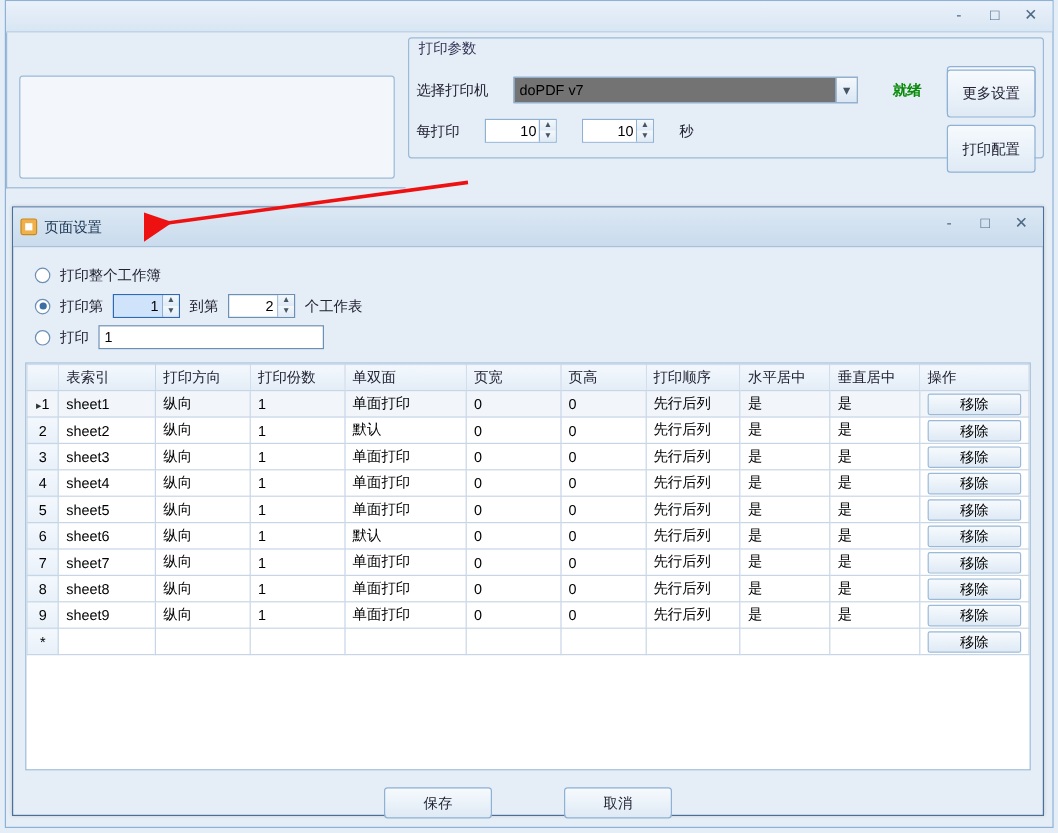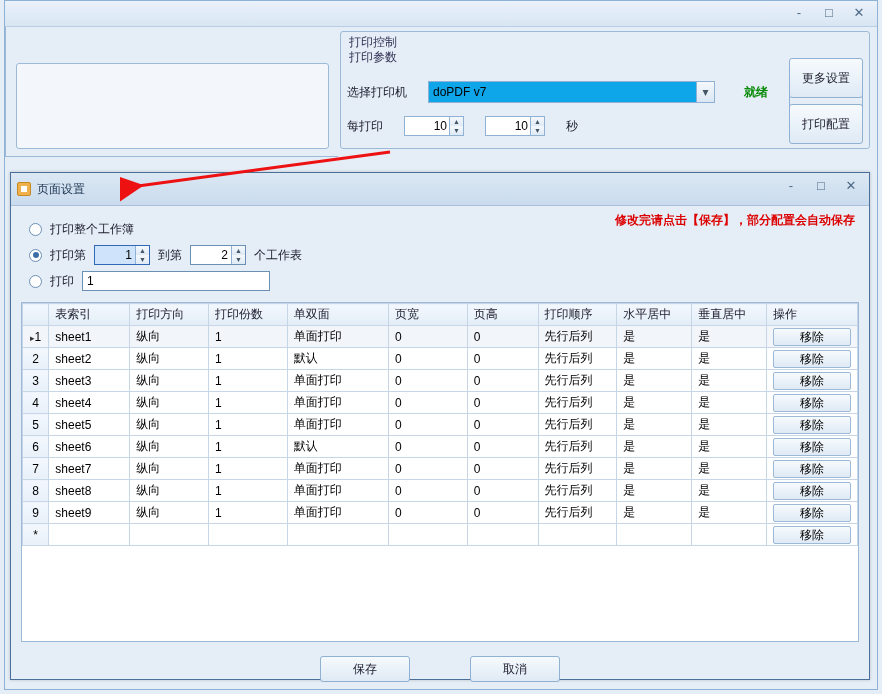--- a/index.html
+++ b/index.html
@@ -9,21 +9,21 @@
   .outer-shell { position: absolute; left: 4px; top: 0; right: 4px; height: 690px; border: 1px solid #8db2d6; background: #e5eef7; }
   .outer-bar   { height: 26px; background: linear-gradient(#eaf1fa,#d8e6f3); border-bottom: 1px solid #b9cee3; position: relative; }
   .win-ctrls   { position: absolute; right: 8px; top: 3px; display: flex; gap: 10px; }
   .win-btn     { width: 20px; height: 16px; display:flex; align-items:center; justify-content:center; color:#4e6a86; cursor:pointer; font-size:13px; }
 
   .top-group   { position:absolute; left:335px; top:30px; width:530px; border:1px solid #9cbad8; border-radius:3px; padding:4px 6px 8px 6px; background:#e5eef7;}
   .grp-title   { font-size:12px; color:#335; position:relative; top:-2px; padding:0 2px; }
   .sub-group   { border:0; margin-top:-2px;}
   .row         { display:flex; align-items:center; gap:21px; margin:4px 0; }
   .lbl         { color:#223; }
-  .combo       { flex:1; display:flex; align-items:center; border:1px solid #8fb1d4; background:#0ea5e9; height:22px; padding:0 0 0 4px; }
+  .combo       { flex:1; display:flex; align-items:center; border:1px solid #8fb1d4; background:#737373; height:22px; padding:0 0 0 4px; }
   .combo-arrow { width:18px; height:100%; border-left:1px solid #8fb1d4; background:linear-gradient(#f4f8fc,#dae7f4); display:flex;align-items:center;justify-content:center; color:#456; }
   .status-ok   { color:#0a8a0a; font-weight:bold; margin-left:8px;}
   .btn         { border:1px solid #8fb1d4; background:linear-gradient(#f6fafd,#dfeaf5); height:40px; padding:0 12px; border-radius:3px; cursor:pointer; display:inline-flex;align-items:center; justify-content:center; color:#223;}
   .spin        { display:inline-flex; border:1px solid #8fb1d4; background:#fff; height:20px; }
   .spin input  { width:44px; border:none; text-align:right; padding:0 2px; font-size:12px; outline:none;}
   .spin .arrows{ width:14px; border-left:1px solid #8fb1d4; display:flex; flex-direction:column; }
   .spin .a     { flex:1; font-size:7px; line-height:9px; text-align:center; color:#456; cursor:pointer; background:linear-gradient(#f4f8fc,#dfeaf5);}
   .side-btns   { position:absolute; right:6px; top:26px; display:flex; flex-direction:column; gap:6px;}
   .fmt-btns    { display:flex; gap:12px; margin-top:6px; margin-left:6px;}
 
@@ -77,21 +77,20 @@
       <span class="win-btn">□</span>
       <span class="win-btn">✕</span>
     </div>
   </div>
 
   <div class="left-pane">
     <div class="left-inset"></div>
   </div>
 
   <div class="top-group">
-    <div class="grp-title">打印控制</div>
     <div class="sub-group">
       <div class="grp-title">打印参数</div>
 
       <div class="row">
         <span class="lbl">选择打印机</span>
         <div class="combo">
           <span>doPDF v7</span>
           <span style="flex:1"></span>
           <span class="combo-arrow">▾</span>
         </div>
@@ -141,21 +140,20 @@
     <span class="dlg-ico"></span>
     <span class="dlg-caption">页面设置</span>
     <div class="dlg-winctrl">
       <span class="win-btn">-</span>
       <span class="win-btn">□</span>
       <span class="win-btn">✕</span>
     </div>
   </div>
 
   <div class="options">
-    <span class="red-note">修改完请点击【保存】，部分配置会自动保存</span>
 
     <div class="opt-row">
       <span class="radio"></span>
       <span class="lbl">打印整个工作簿</span>
     </div>
 
     <div class="opt-row">
       <span class="radio checked"></span>
       <span class="lbl">打印第</span>
       <span class="ispin active">

